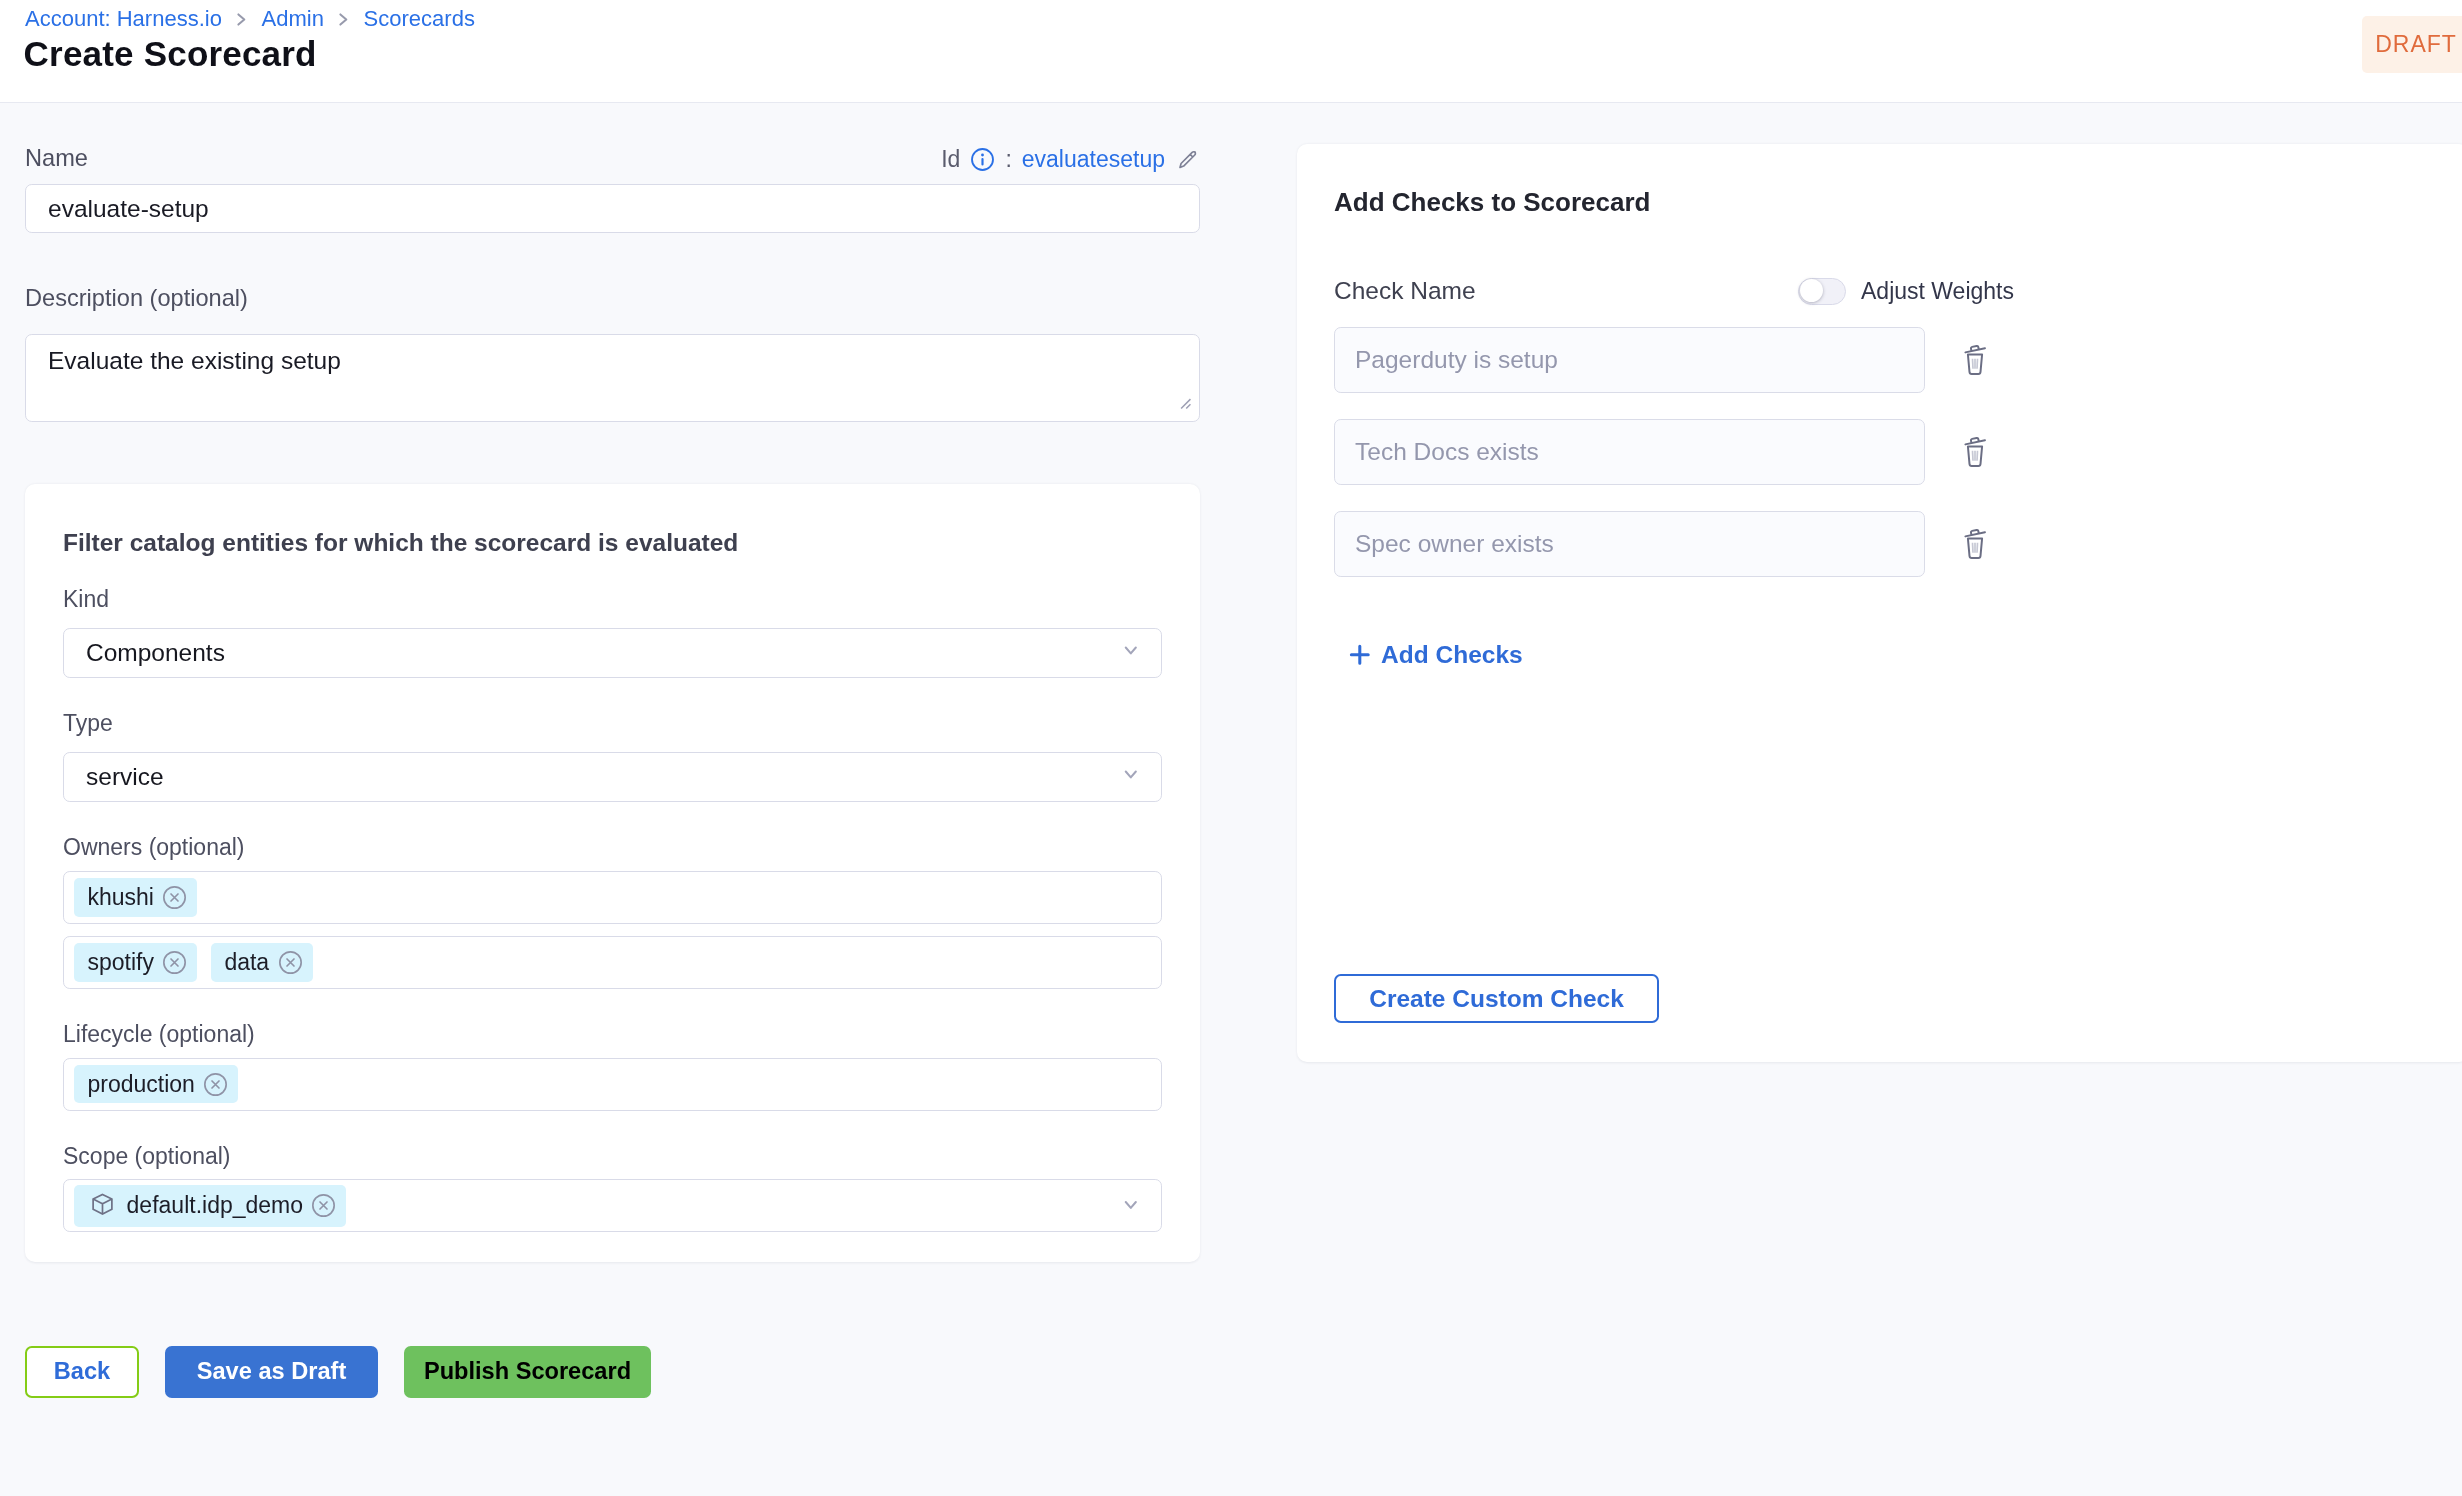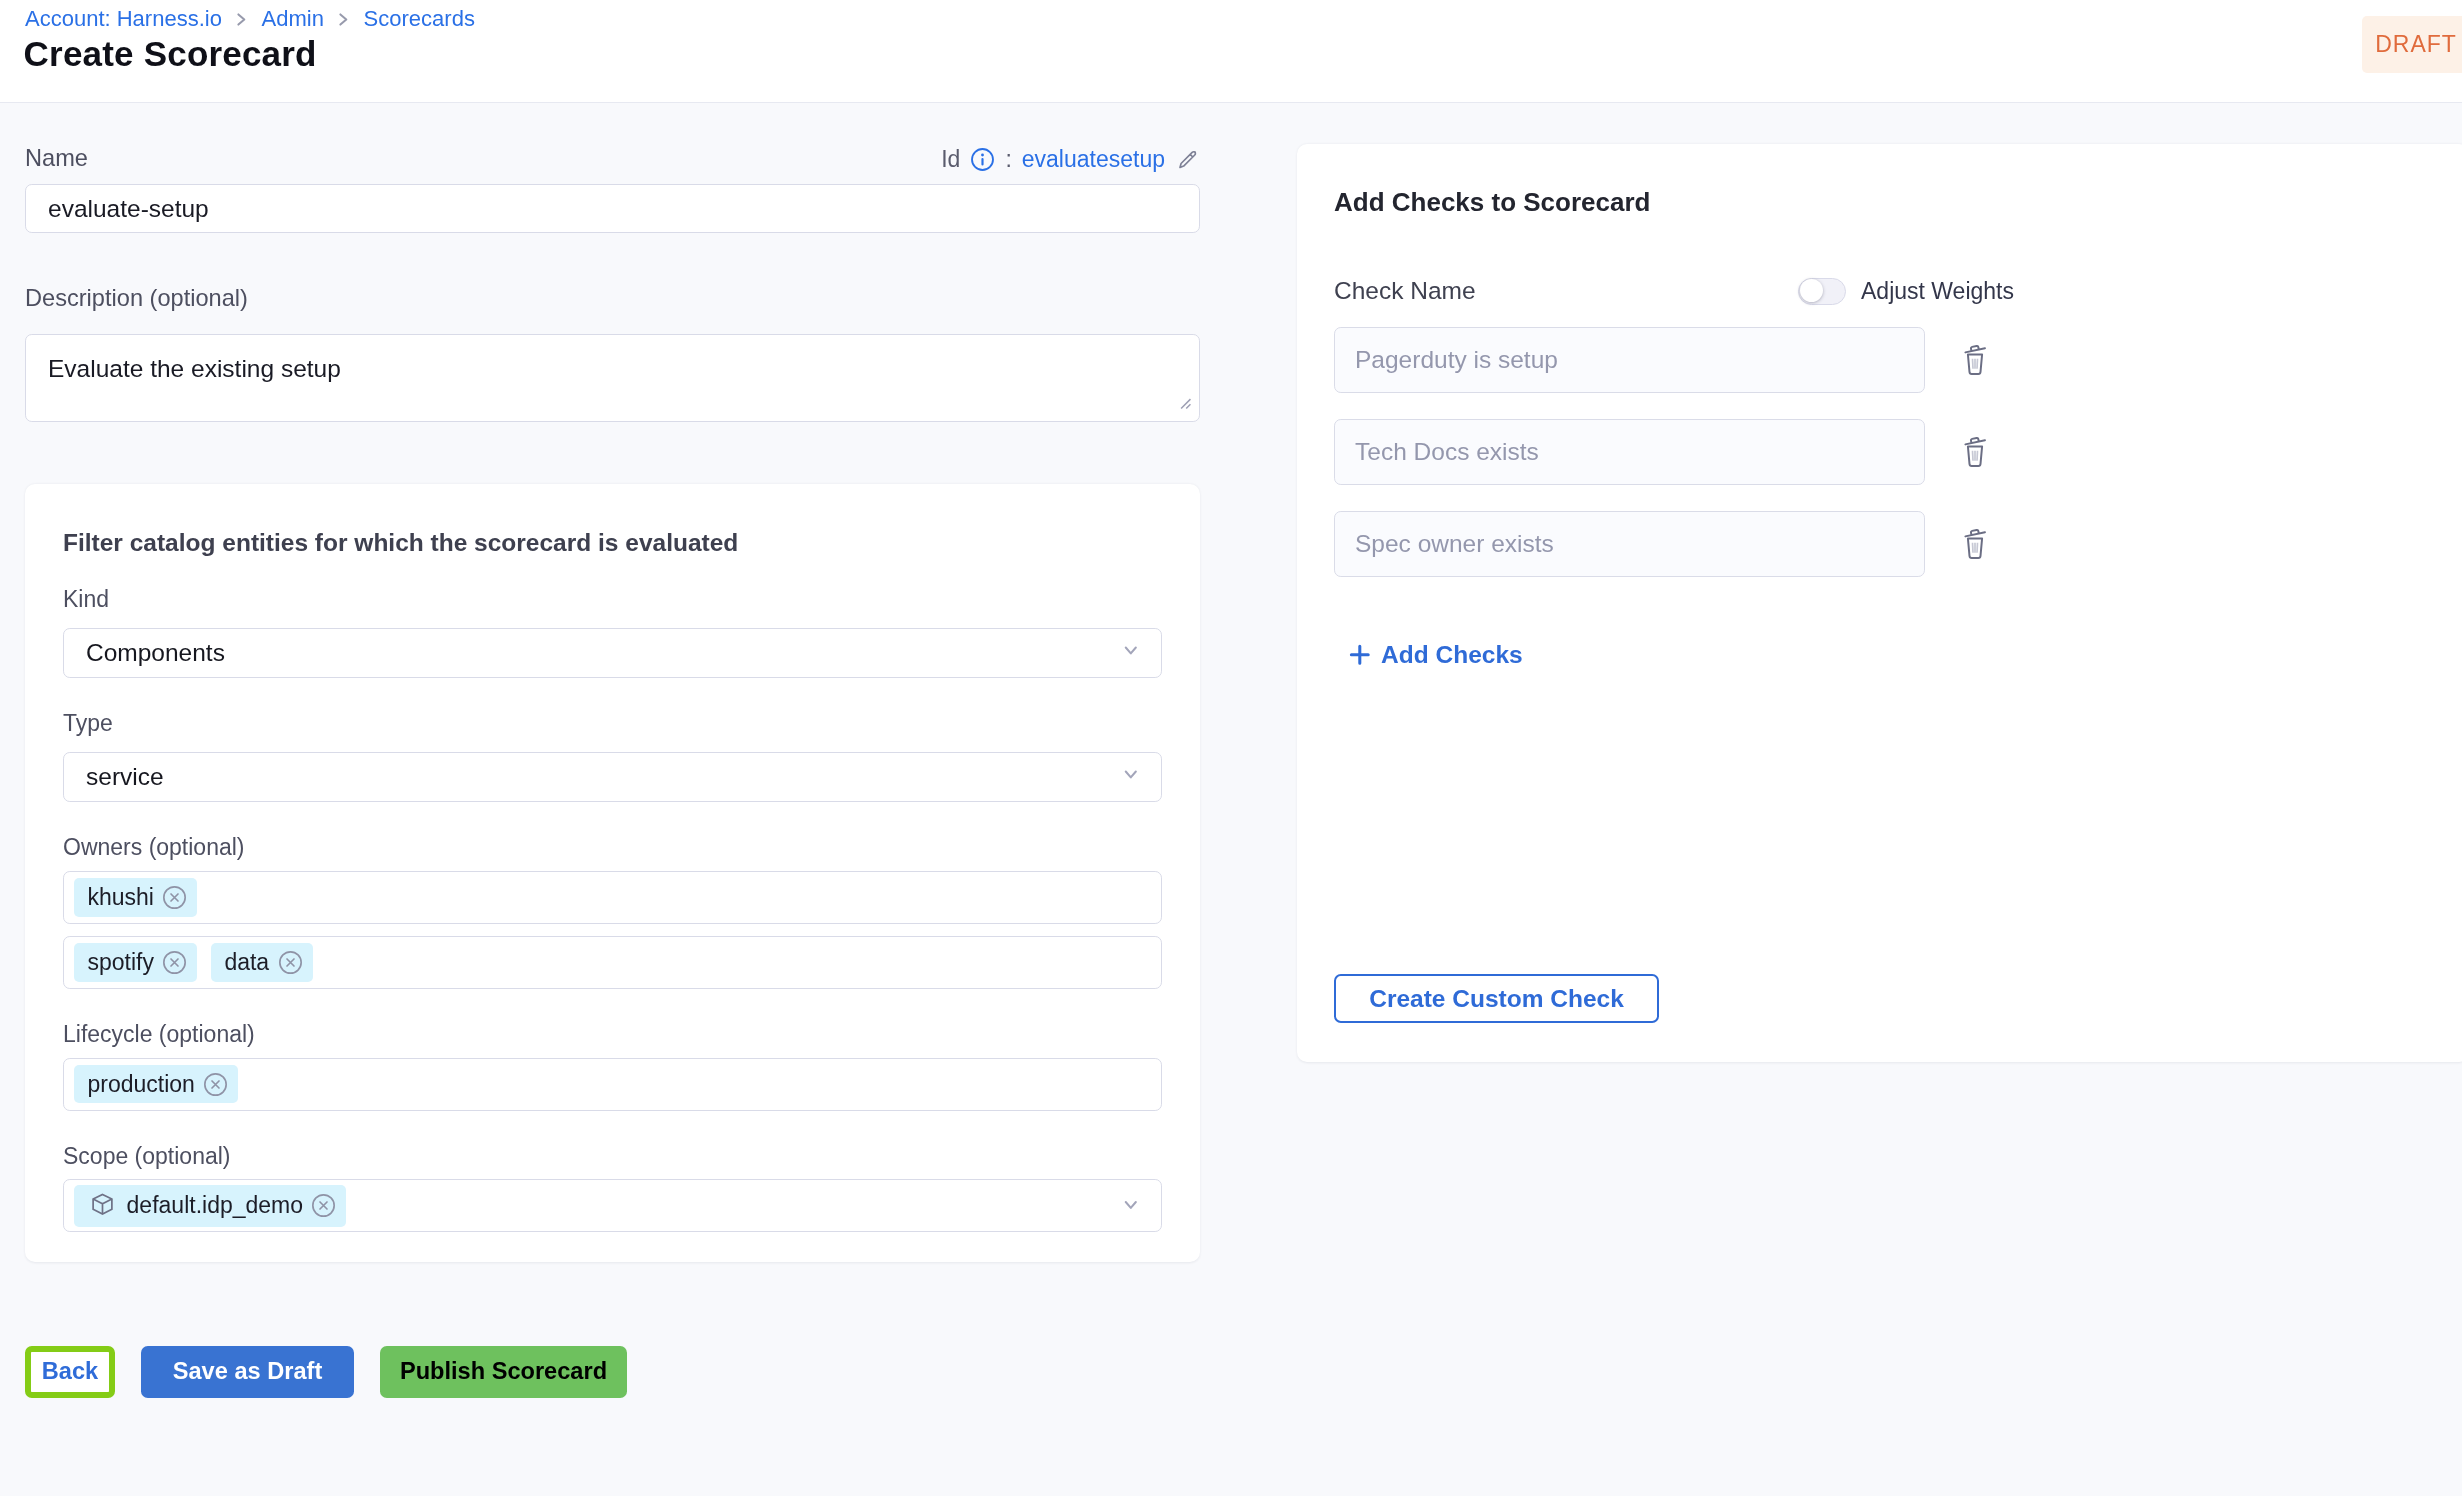--- a/index.html
+++ b/index.html
@@ -22,41 +22,41 @@
   .name-row{display:flex;justify-content:space-between;align-items:center;height:30px;}
   .lbl{font-size:23.6px;color:#4d4f60;line-height:1;}
   .id-row{display:flex;align-items:center;gap:10px;font-size:23px;color:#5a5c6d;}
   .id-row .id-link{color:#2a70e6;text-decoration:none;cursor:pointer;}
   .icon-btn{background:none;border:none;padding:0;display:flex;align-items:center;cursor:pointer;}
   .text-input{margin-top:10px;width:100%;height:49px;box-sizing:border-box;border:1.4px solid #d9dbe8;border-radius:6.8px;
     background:#fff;font-size:24.5px;color:#191a24;padding:0 22px;font-family:inherit;outline:none;display:block;}
   .desc-label{display:block;margin-top:54px;}
   .textarea-wrap{position:relative;margin-top:23.6px;}
   .desc-textarea{width:100%;height:88px;box-sizing:border-box;border:1.4px solid #d9dbe8;border-radius:6.8px;background:#fff;
-    padding:20px 22px;font-size:24.5px;color:#191a24;font-family:inherit;resize:none;outline:none;display:block;}
+    padding:12px 22px;font-size:24.5px;color:#191a24;font-family:inherit;resize:none;outline:none;display:block;}
   .resize-grip{position:absolute;right:6.8px;bottom:8.4px;}
   
   .filter-card{margin-top:62px;background:#fff;border-radius:10px;padding:44px 38px 29.6px;box-shadow:0 0.8px 2.5px rgba(30,32,60,.08);}
   .filter-title{margin:0;font-size:24.5px;font-weight:700;color:#3e404f;line-height:29px;}
   .field-label{display:block;font-size:23px;color:#4d4f60;line-height:23px;margin-top:34px;}
   .field-label.first{margin-top:31px;}
   .select{margin-top:17px;height:50px;box-sizing:border-box;border:1.4px solid #d9dbe8;border-radius:6.8px;background:#fff;
     display:flex;align-items:center;padding:0 51px 0 22px;font-size:24.5px;color:#16171f;position:relative;cursor:pointer;}
   .select .chev{position:absolute;right:18.6px;top:50%;transform:translateY(-50%);}
   .chip-input{margin-top:11.8px;min-height:53px;box-sizing:border-box;border:1.4px solid #d9dbe8;border-radius:6.8px;background:#fff;
     display:flex;align-items:center;gap:13.5px;padding:0 51px 0 10px;position:relative;cursor:text;}
   .chip{display:inline-flex;align-items:center;gap:8.4px;background:#d7f3fd;border-radius:5px;padding:6.8px 10px 6.8px 13.5px;
     font-size:23px;color:#1c1d27;line-height:1;}
   .chip .cube{margin-right:1.7px;display:flex;}
   .chip-input .chev{position:absolute;right:18.6px;top:50%;transform:translateY(-50%);}
   
   .actions{margin-top:84px;display:flex;gap:26px;}
   .btn{height:52px;border-radius:6.8px;font-size:23.6px;font-weight:700;display:flex;align-items:center;justify-content:center;
     font-family:inherit;cursor:pointer;box-sizing:border-box;}
-  .btn-back{width:90px;background:#fff;border:6px solid #84cc16;color:#2f6cd8;}
+  .btn-back{width:114px;background:#fff;border:2px solid #84cc16;color:#2f6cd8;}
   .btn-save{width:213px;background:#3973d2;border:none;color:#fff;}
   .btn-publish{width:247px;background:#6ec15e;border:none;color:#000000;}
   
   .checks-card{position:absolute;left:1297px;top:144px;width:1172px;height:918px;background:#fff;border-radius:10px;
     box-shadow:0 0.8px 2.5px rgba(30,32,60,.08);box-sizing:border-box;padding:44px 0 0 37px;}
   .checks-title{margin:0;font-size:26px;font-weight:700;color:#23252f;line-height:29px;}
   .checks-head{position:relative;margin-top:57px;height:34px;width:760px;}
   .check-name-label{font-size:24.5px;color:#3f4150;line-height:34px;}
   .weights-group{position:absolute;left:464px;top:0;height:34px;display:flex;align-items:center;gap:15px;}
   .toggle{width:46px;height:25px;border-radius:13.5px;background:#f1f1f8;border:1.4px solid #d9dae9;position:relative;cursor:pointer;}

